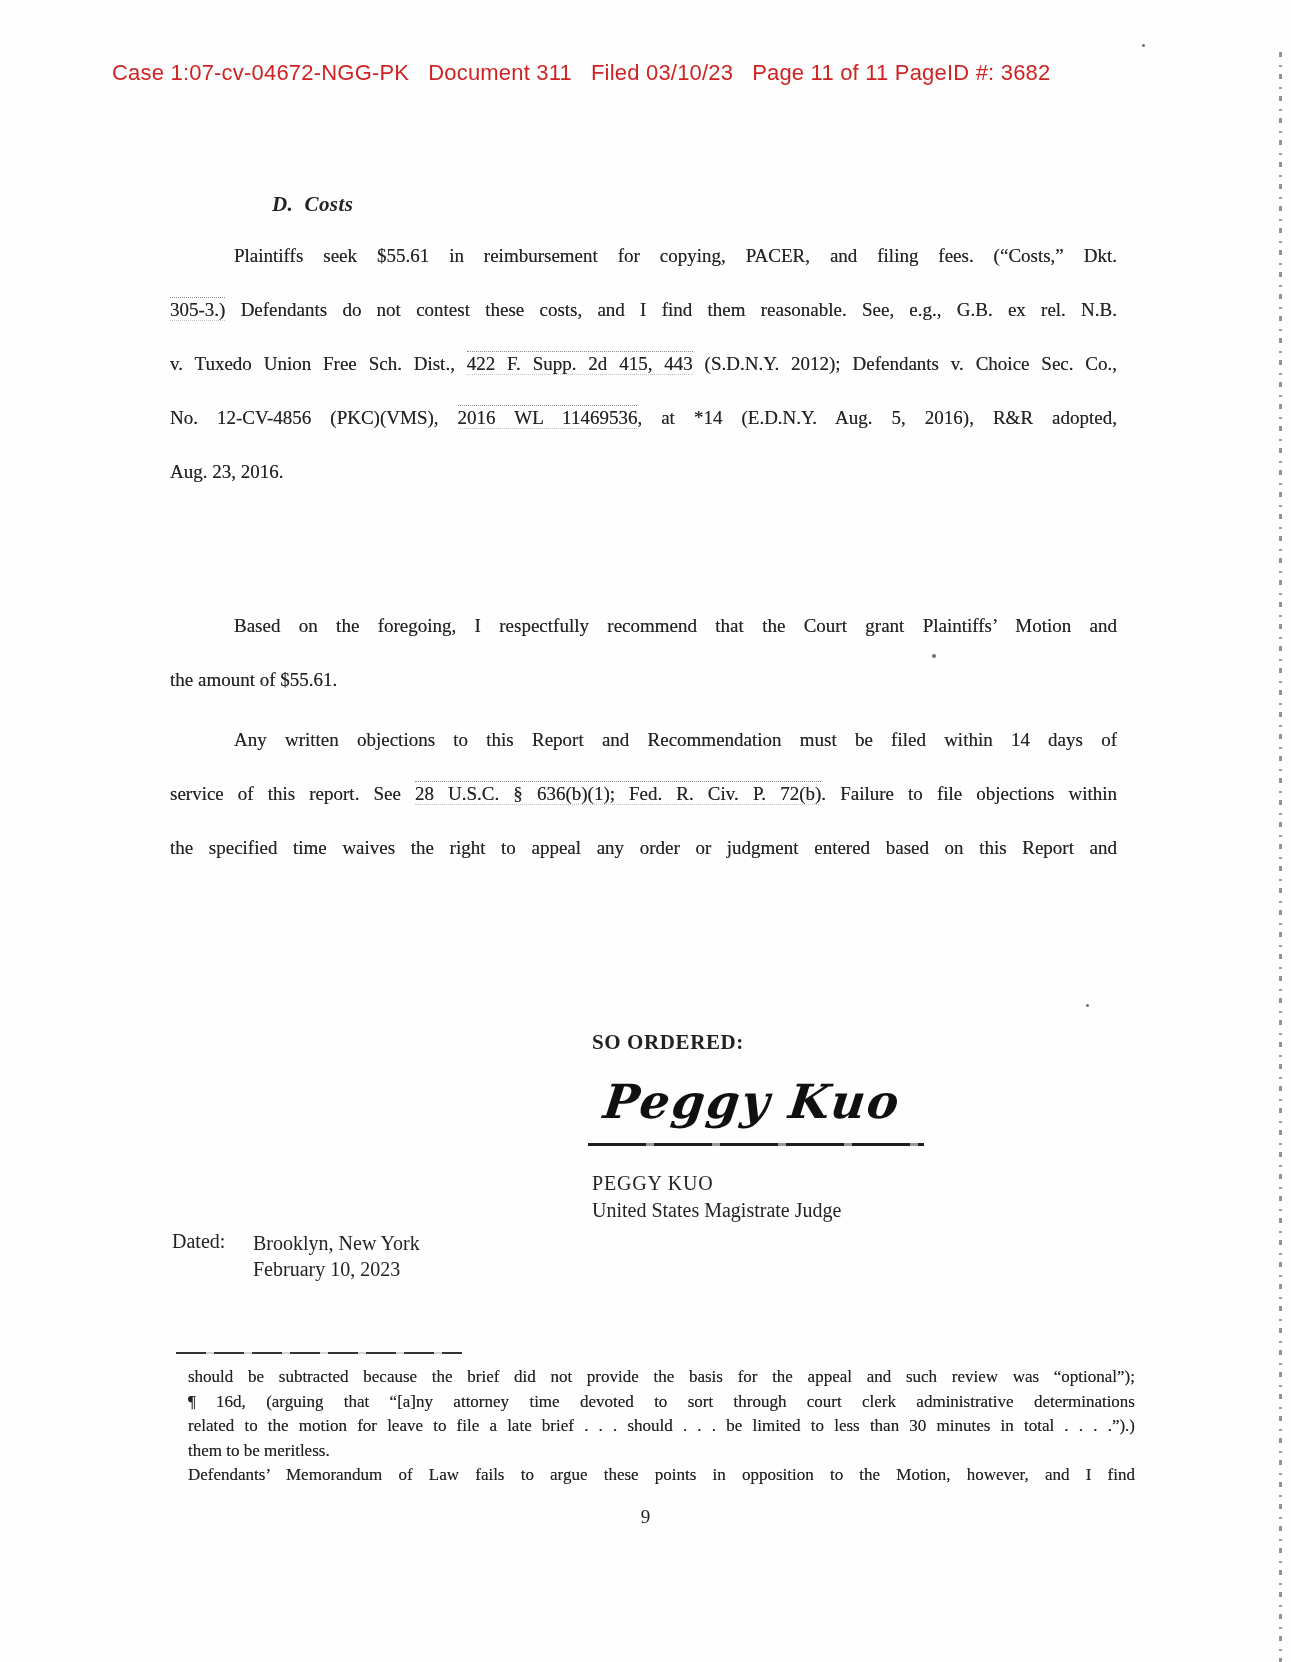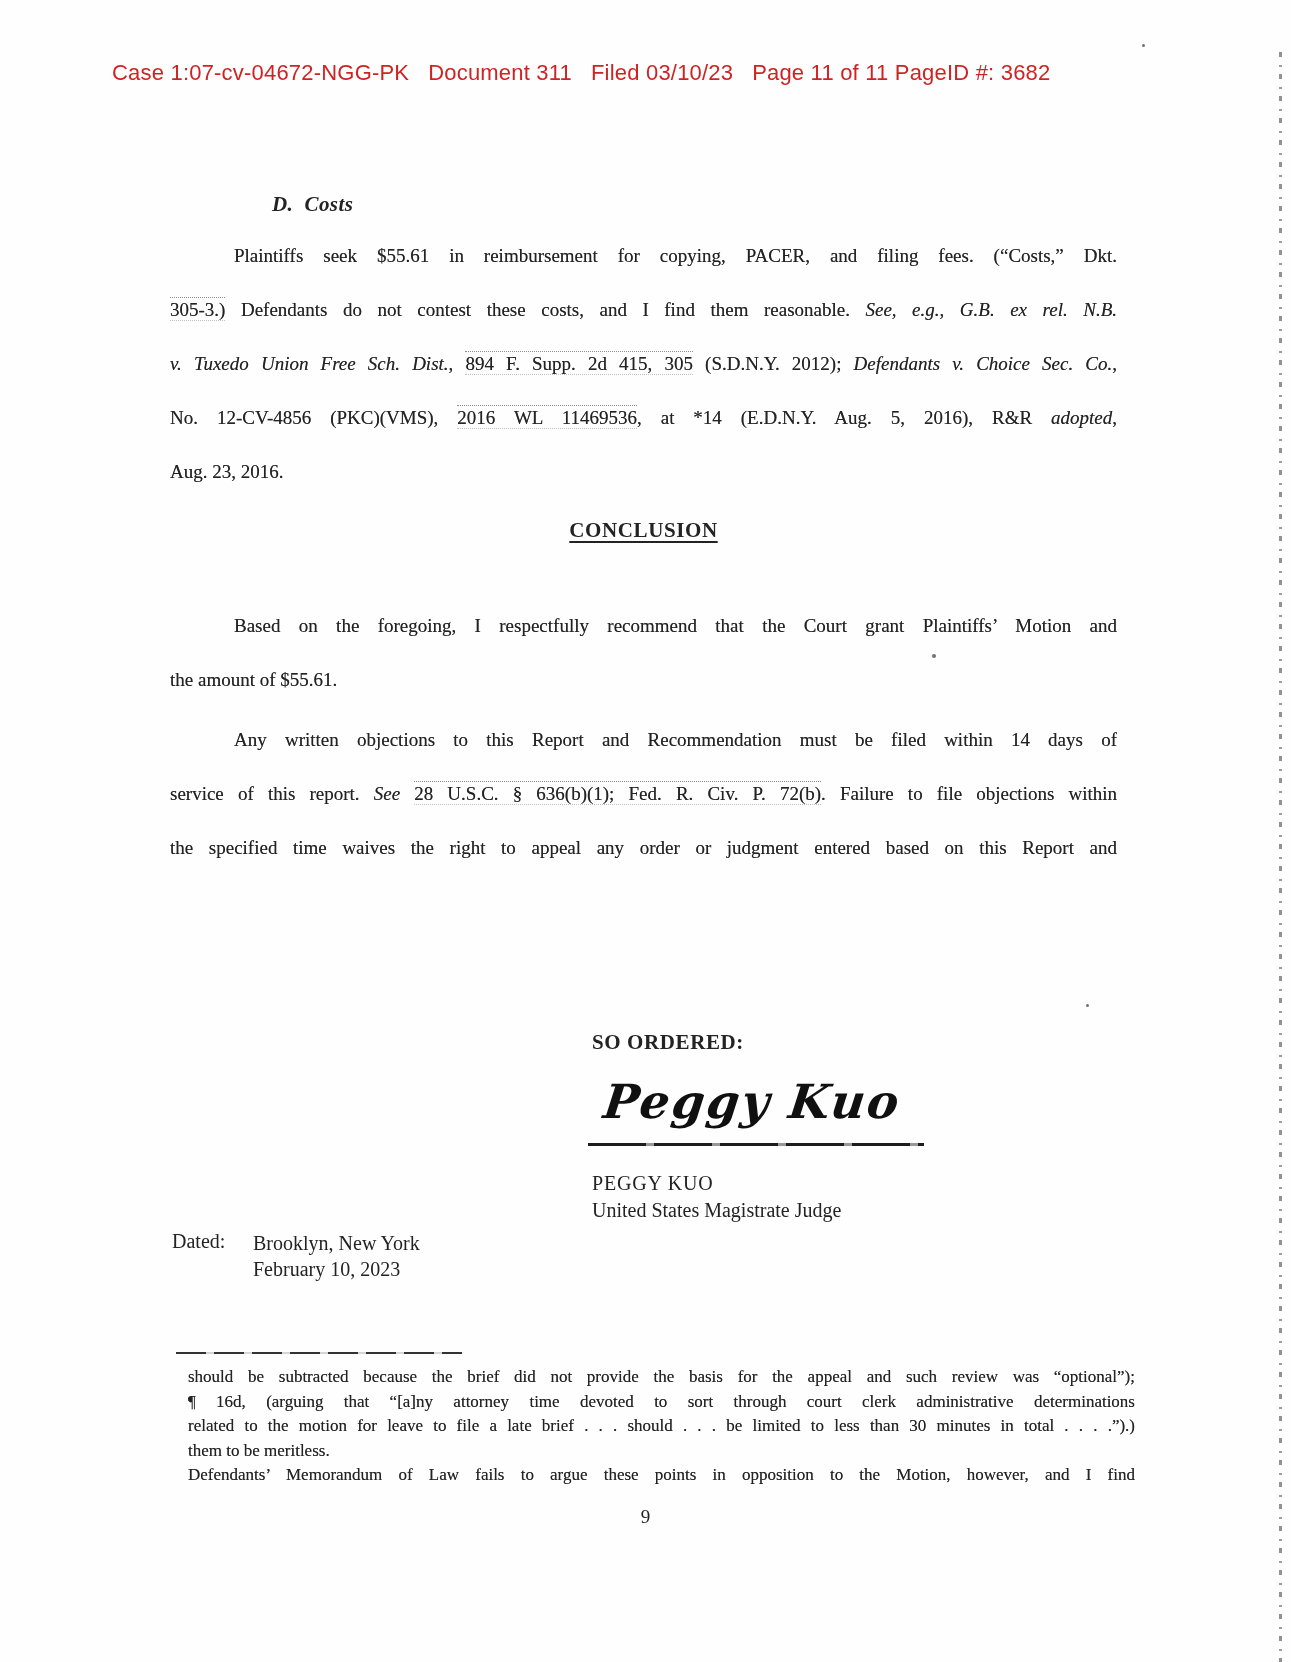--- a/index.html
+++ b/index.html
@@ -37,21 +37,21 @@
   .p1{top:242px;}
   .p2{top:564px;margin-top:48px;}
   .p3{top:726px;}
   .tline{
     height:54px;line-height:27px;overflow:hidden;
     font-size:19px;text-align:justify;
     text-shadow:0 0 .5px rgba(20,20,20,.55);
   }
   .tline.j::after{content:"";display:inline-block;width:100%;height:0;}
   .tline.ind{text-indent:64px;}
-  .it{font-style:italic;}
+  .it{}
   
   .af{border-top:1px dotted #8d8d8d;border-bottom:1px dotted #c2c2c2;padding-top:1px;}
   .conclusion{
     position:absolute;left:170px;top:518px;width:947px;
     text-align:center;font-size:21px;font-weight:bold;
     letter-spacing:.6px;
     text-decoration:underline;
     text-underline-offset:4px;
     text-decoration-thickness:2px;
   }
@@ -99,26 +99,25 @@
 
   <div class="case-header">Case 1:07-cv-04672-NGG-PK   Document 311   Filed 03/10/23   Page 11 of 11 PageID #: 3682</div>
 
   <div class="vline"></div>
 
   <div class="section-heading">D.  Costs</div>
 
   <div class="para p1">
       <div class="tline j ind"><span>Plaintiffs seek $55.61 in reimbursement for copying, PACER, and filing fees.  (“Costs,” Dkt.</span></div>
       <div class="tline j"><span class="af">305-3.)</span><span>  Defendants do not contest these costs, and I find them reasonable.  </span><span class="it">See, e.g., G.B. ex rel. N.B.</span></div>
-      <div class="tline j"><span class="it">v. Tuxedo Union Free Sch. Dist.</span><span>, </span><span class="af">894 F. Supp. 2d 415, 305</span><span> (S.D.N.Y. 2012); </span><span class="it">Defendants v. Choice Sec. Co.</span><span>,</span></div>
+      <div class="tline j"><span class="it">v. Tuxedo Union Free Sch. Dist.</span><span>, </span><span class="af">422 F. Supp. 2d 415, 443</span><span> (S.D.N.Y. 2012); </span><span class="it">Defendants v. Choice Sec. Co.</span><span>,</span></div>
       <div class="tline j"><span>No. 12-CV-4856 (PKC)(VMS), </span><span class="af">2016 WL 11469536</span><span>, at *14 (E.D.N.Y. Aug. 5, 2016), R&amp;R </span><span class="it">adopted</span><span>,</span></div>
       <div class="tline"><span>Aug. 23, 2016.</span></div>
     </div>
 
-  <div class="conclusion">CONCLUSION</div>
 
   <div class="para p2">
       <div class="tline j ind"><span>Based on the foregoing, I respectfully recommend that the Court grant Plaintiffs’ Motion and</span></div>
       <div class="tline"><span>the amount of $55.61.</span></div>
     </div>
 
   <div class="para p3">
       <div class="tline j ind"><span>Any written objections to this Report and Recommendation must be filed within 14 days of</span></div>
       <div class="tline j"><span>service of this report.  </span><span class="it">See</span><span> </span><span class="af">28 U.S.C. § 636(b)(1); Fed. R. Civ. P. 72(b)</span><span>.  Failure to file objections within</span></div>
       <div class="tline j"><span>the specified time waives the right to appeal any order or judgment entered based on this Report and</span></div>

